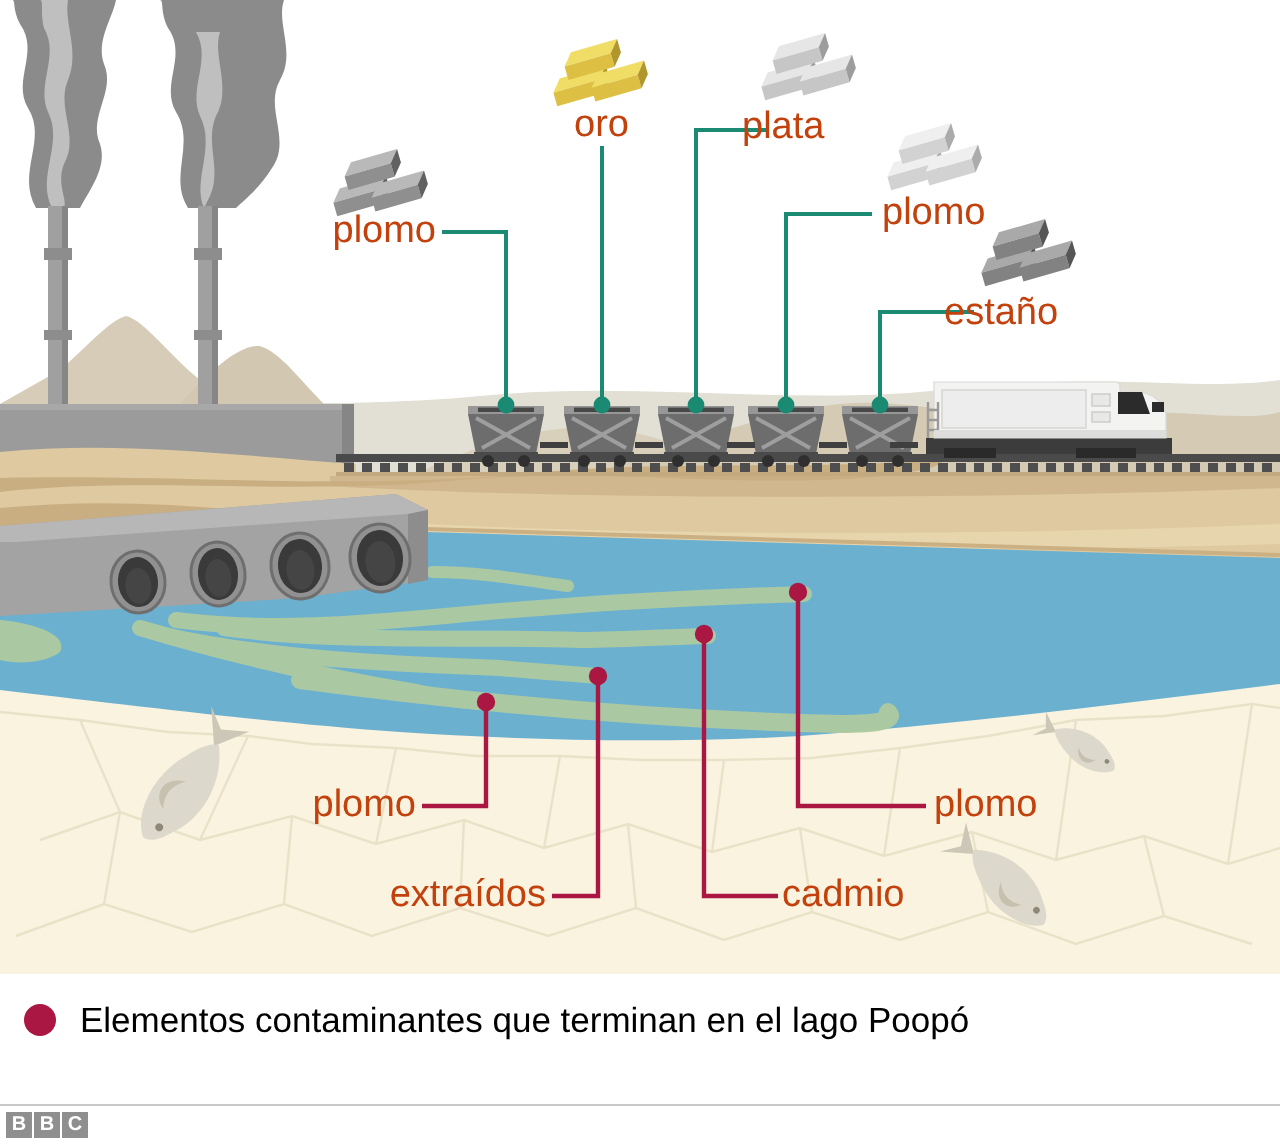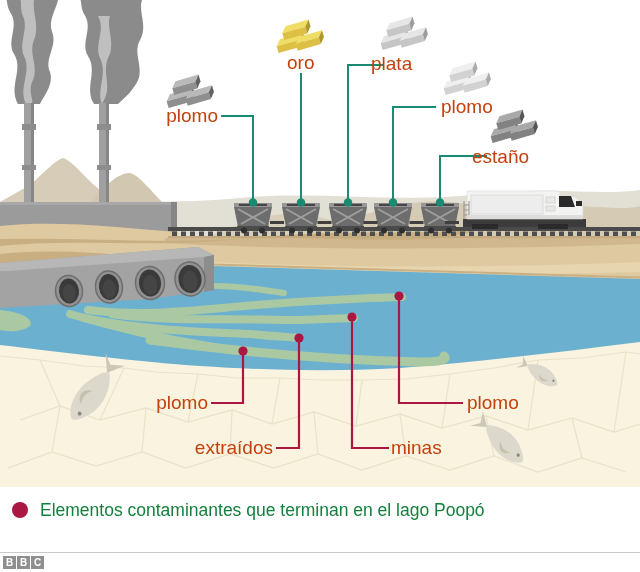--- a/index.html
+++ b/index.html
@@ -2,21 +2,21 @@
 <html><head>
 <meta charset="utf-8">
 <style>
   html,body{margin:0;padding:0;background:#ffffff;}
   .stage{position:relative;width:640px;height:572px;background:#ffffff;overflow:hidden;
          font-family:"Liberation Sans","DejaVu Sans",sans-serif;}
   .stage svg{position:absolute;left:0;top:0;}
   .lbl{position:absolute;font-size:19px;line-height:20px;color:#c2410c;white-space:nowrap;text-align:right;}
   .legend-row{position:absolute;left:12px;display:flex;align-items:center;gap:12px;height:20px;}
   .ldot{width:16px;height:16px;border-radius:50%;flex:0 0 auto;}
-  .ltext{font-size:17.5px;color:#15803d;white-space:nowrap;}
+  .ltext{font-size:17.5px;color:#000000;white-space:nowrap;}
   .divider{position:absolute;left:0;right:0;top:552px;height:1px;background:#c9c9c9;}
   .bbc{position:absolute;left:3px;top:556px;display:flex;gap:1px;}
   .bbc span{width:13px;height:13px;background:#8f8f8f;color:#ffffff;font-weight:bold;
             font-size:10px;line-height:13px;text-align:center;display:block;}
 </style>
 </head>
 <body>
 
 <div class="stage">
 
@@ -337,21 +337,21 @@
 </svg>
 
 <div class="lbl" style="right:422px;top:106px">plomo</div>
 <div class="lbl" style="left:287px;top:53px">oro</div>
 <div class="lbl" style="left:371px;top:54px">plata</div>
 <div class="lbl" style="left:441px;top:97px">plomo</div>
 <div class="lbl" style="left:472px;top:147px">estaño</div>
 
 <div class="lbl" style="right:432px;top:393px">plomo</div>
 <div class="lbl" style="right:367px;top:438px">extraídos</div>
-<div class="lbl" style="left:391px;top:438px">minas</div>
+<div class="lbl" style="left:391px;top:438px">cadmio</div>
 <div class="lbl" style="left:467px;top:393px">plomo</div>
 
 <div class="legend-row" style="top:500px">
   <span class="ldot" style="background:#aa1743"></span>
   <span class="ltext">Elementos contaminantes que terminan en el lago Poopó</span>
 </div>
 
 <div class="divider"></div>
 
 <div class="bbc">

